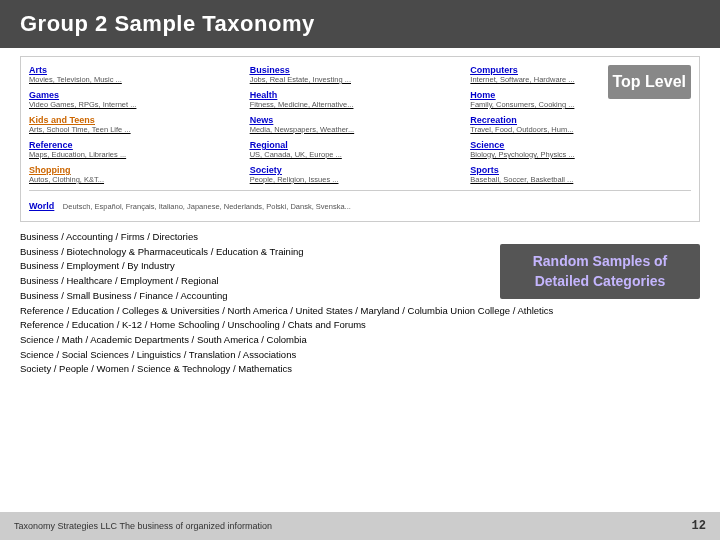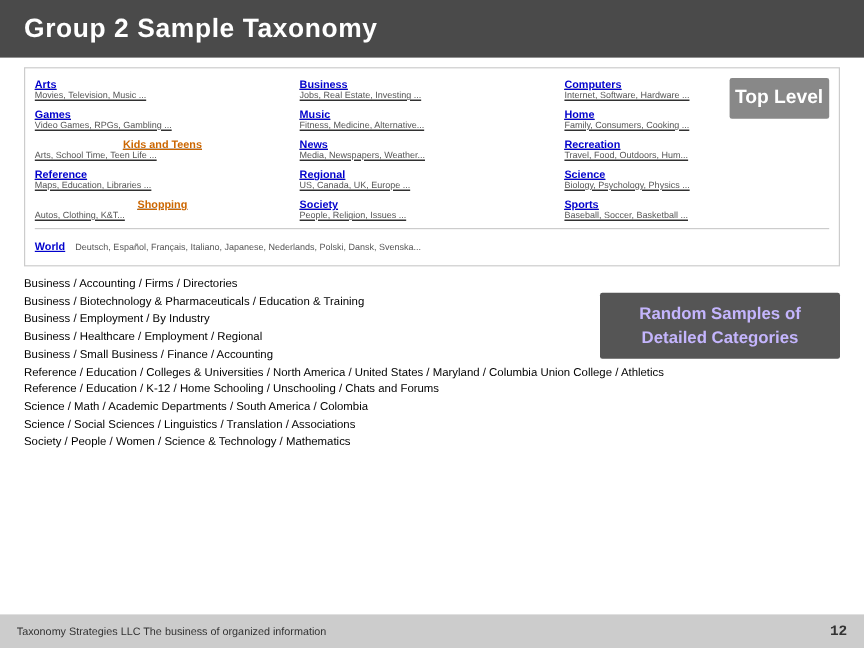--- a/index.html
+++ b/index.html
@@ -62,21 +62,20 @@
 
     .taxonomy-col-link {
       color: #0000cc;
       font-size: 9px;
       font-weight: bold;
       text-decoration: underline;
       display: block;
     }
     .taxonomy-col-link.orange {
       color: #cc6600;
-      text-align: center;
     }
 
     .taxonomy-col-desc {
       color: #555555;
       font-size: 7.5px;
       display: block;
       line-height: 1.2;
     }
 
     .taxonomy-world-row {
@@ -195,24 +194,24 @@
         </div>
         <div class="taxonomy-col">
           <span class="taxonomy-col-link">Computers</span>
           <span class="taxonomy-col-desc">Internet, Software, Hardware ...</span>
         </div>
       </div>
 
       <div class="taxonomy-row">
         <div class="taxonomy-col">
           <span class="taxonomy-col-link">Games</span>
-          <span class="taxonomy-col-desc">Video Games, RPGs, Gambling ...</span>
-        </div>
-        <div class="taxonomy-col">
-          <span class="taxonomy-col-link">Music</span>
+          <span class="taxonomy-col-desc">Video Games, RPGs, Internet ...</span>
+        </div>
+        <div class="taxonomy-col">
+          <span class="taxonomy-col-link">Health</span>
           <span class="taxonomy-col-desc">Fitness, Medicine, Alternative...</span>
         </div>
         <div class="taxonomy-col">
           <span class="taxonomy-col-link">Home</span>
           <span class="taxonomy-col-desc">Family, Consumers, Cooking ...</span>
         </div>
       </div>
 
       <div class="taxonomy-row">
         <div class="taxonomy-col">

